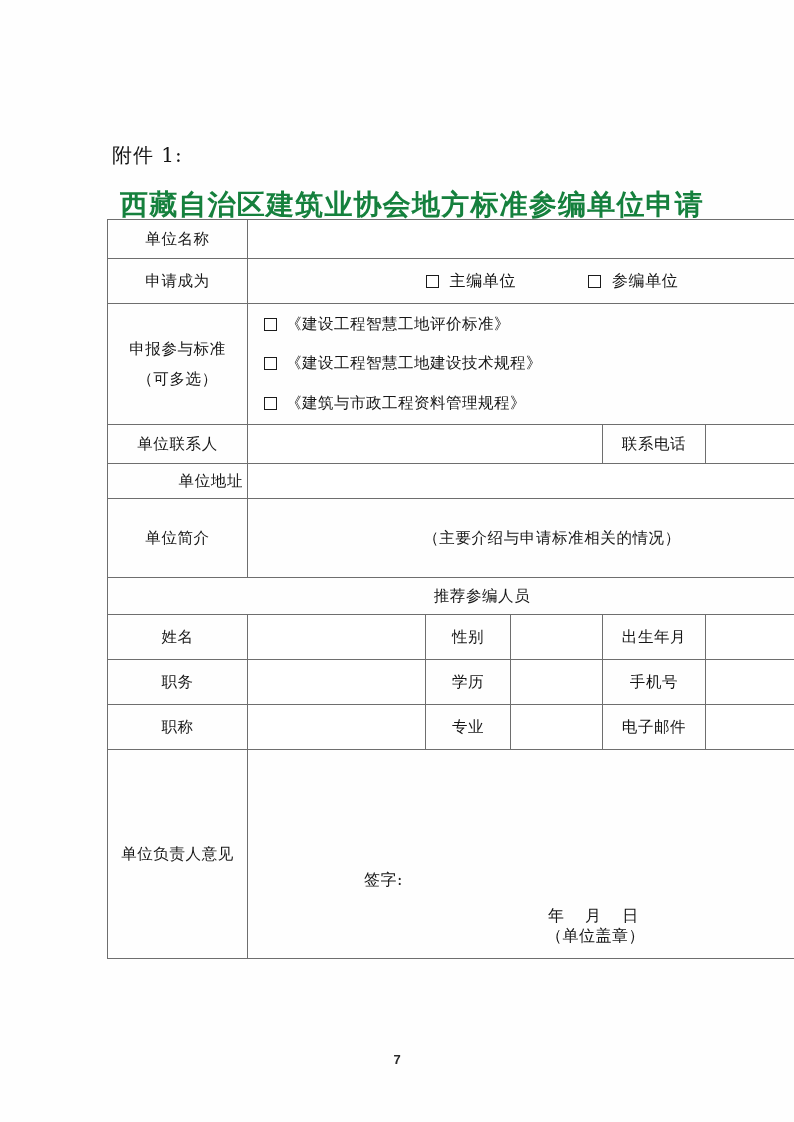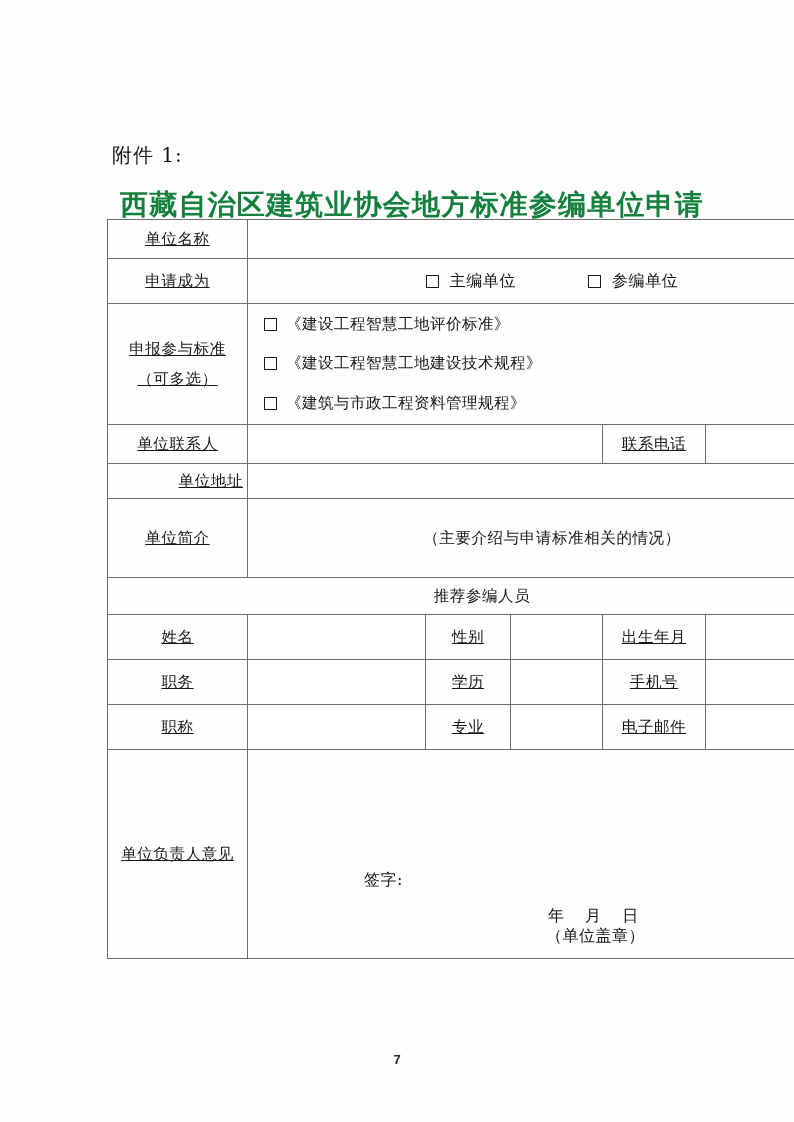--- a/index.html
+++ b/index.html
@@ -57,21 +57,21 @@
   .form-table td {
     border: 1px solid #6e6e6e;
     padding: 0 4px;
     font-size: 15.5px;
     color: #161616;
     vertical-align: middle;
     text-align: center;
     letter-spacing: 0.6px;
     font-family: "DejaVu Serif", "Liberation Serif", serif;
   }
-  .lbl { letter-spacing: 1.5px; text-decoration: underline; }
+  .lbl { letter-spacing: 1.5px; }
   .row-name td { height: 38px; }
   .row-apply td { height: 44px; }
   .row-std td { height: 120px; }
   .row-contact td { height: 38px; }
   .row-addr td { height: 34px; text-align: right; }
   .row-intro td { height: 78px; text-align: center; }
   .row-section td { height: 36px; }
   .row-person td { height: 44px; }
   .row-sign td { height: 208px; }
 

